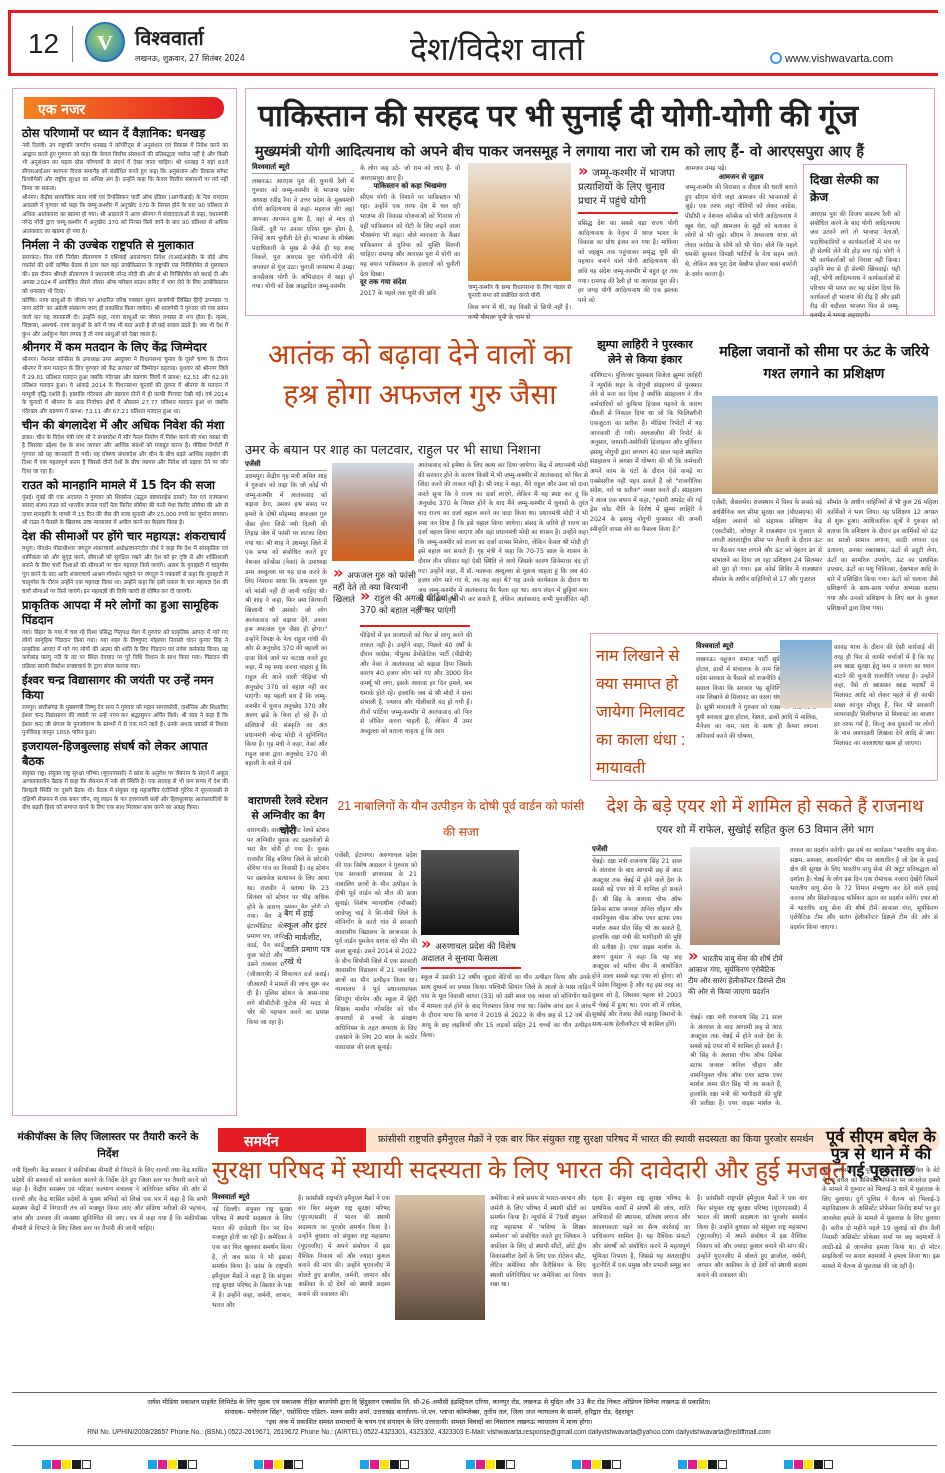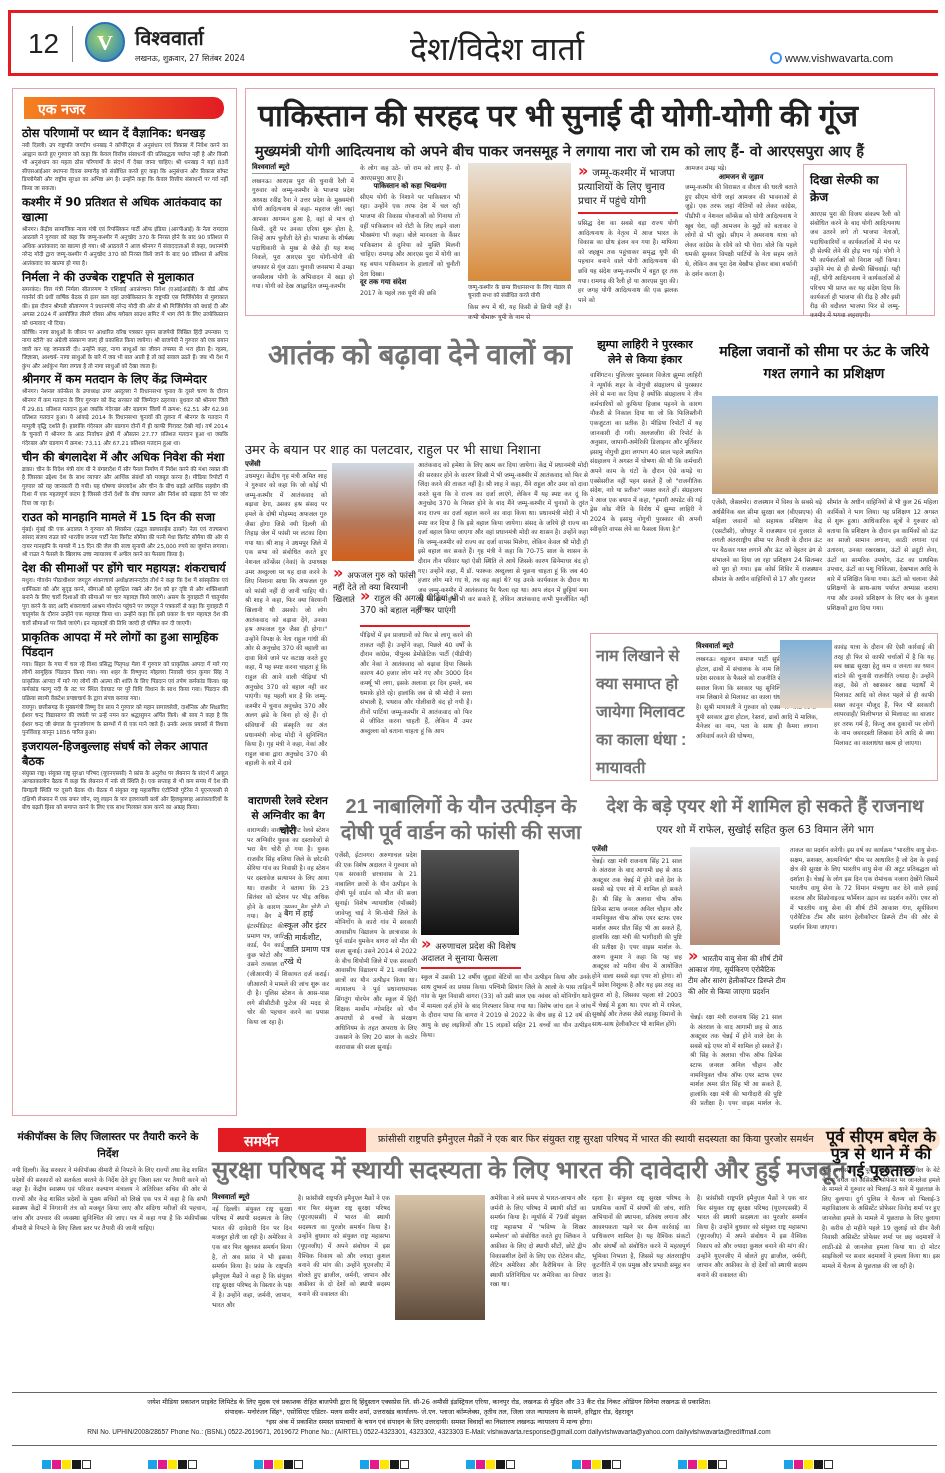--- a/index.html
+++ b/index.html
@@ -25,21 +25,21 @@
 .lh{font-size:11.5px;line-height:15px}
 
 #ybox{left:245px;top:88px;width:690px;height:228px}
 #yh1{left:258px;top:94px;font-size:30px;font-weight:bold;white-space:nowrap;font-family:"Liberation Sans",sans-serif}
 #yh2{left:255px;top:140px;font-size:14.5px;font-weight:bold;white-space:nowrap}
 .img{background:#cbb79e}
 #selfiebox{left:803px;top:164px;width:104px;height:152px;border:1.5px solid #e7a1ab;padding:6px}
 .quote{font-size:10px;line-height:14px;color:#222}
 .quote:before{content:"»";color:#e31b23;font-size:16px;font-weight:bold;margin-right:4px}
 .redrule{height:1.5px;background:#e31b23}
-.big{font-weight:bold;font-family:"Liberation Sans",sans-serif;color:#737373}
+.big{font-weight:normal;font-family:"Liberation Sans",sans-serif;color:#c2410c}
 .sub{font-size:13px;font-weight:normal}
 #footer-line{left:12px;top:1392px;width:925px;height:1px;background:#666}
 #footer-line2{left:12px;top:1445px;width:925px;height:1px;background:#666}
 .foot{font-size:6.5px;text-align:center;width:858px;left:0}
 .reg{display:inline-block;margin:0 28px}
 .reg i{display:inline-block;width:9px;height:9px;margin-right:1px;vertical-align:middle}
 .pill{left:218px;top:1128px;width:722px;height:24px;background:#fde3d0;border-radius:0 12px 12px 0}
 .tag{left:218px;top:1128px;width:148px;height:24px;background:#e31b23;color:#fff;font-size:14px;font-weight:bold;padding:3px 0 0 26px}
 </style>
 </head>
@@ -55,35 +55,35 @@
 <div class="abs" id="brand">विश्ववार्ता</div>
 <div class="abs" id="dateline">लखनऊ,  शुक्रवार, 27 सितंबर 2024</div>
 <div class="abs" id="section">देश/विदेश वार्ता</div>
 <div class="abs" id="web"><i></i><span>www.vishwavarta.com</span></div>
 
 <div class="abs box" id="lbox"></div>
 <div class="abs" id="eknazar">एक नजर</div>
 <div class="abs" style="left:22px;top:124px;width:206px" id="eklist">
     <div class="lh hd" style="margin-top: 2px;">ठोस परिणामों पर ध्यान दें वैज्ञानिक: धनखड़</div>
     <div class="small" style="font-size: 5.6px; line-height: 8.6px;">नयी दिल्ली। उप राष्ट्रपति जगदीप धनखड़ ने कॉर्पोरेट्स से अनुसंधान एवं विकास में निवेश करने का आह्वान करते हुए गुरुवार को कहा कि केवल वित्तीय संसाधनों की प्रतिबद्धता पर्याप्त नहीं है और किसी भी अनुसंधान का महत्व ठोस परिणामों के संदर्भ में देखा जाना चाहिए। श्री धनखड़ ने यहां 83वें सीएसआईआर स्थापना दिवस समारोह को संबोधित करते हुए कहा कि अनुसंधान और विकास सॉफ्ट डिप्लोमेसी और राष्ट्रीय सुरक्षा का अभिन्न अंग है। उन्होंने कहा कि केवल वित्तीय संसाधनों पर गर्व नहीं किया जा सकता।</div>
-    <div class="lh hd" style="margin-top: 2px;">कश्मीर में 90 प्रतिशत से अधिक आतंकवाद का खात्मा</div>
     <div class="small" style="font-size: 5.6px; line-height: 8.6px;">श्रीनगर। केंद्रीय सामाजिक न्याय मंत्री एवं रिपब्लिकन पार्टी ऑफ इंडिया (आरपीआई) के नेता रामदास आठवले ने गुरुवार को कहा कि जम्मू-कश्मीर में अनुच्छेद 370 के निरस्त होने के बाद 90 प्रतिशत से अधिक आतंकवाद का खात्मा हो गया। श्री आठवले ने आज श्रीनगर में संवाददाताओं से कहा, प्रधानमंत्री नरेन्द्र मोदी द्वारा जम्मू-कश्मीर में अनुच्छेद 370 को निरस्त किये जाने के बाद 90 प्रतिशत से अधिक आतंकवाद का खात्मा हो गया है।</div>
     <div class="lh hd" style="margin-top: 2px;">निर्मला ने की उज्बेक राष्ट्रपति से मुलाकात</div>
     <div class="small" style="font-size: 5.6px; line-height: 8.6px;">समरकंद। वित्त मंत्री निर्मला सीतारमण ने एशियाई अवसंरचना निवेश (एआईआईबी) के बोर्ड ऑफ गवर्नर्स की 9वीं वार्षिक बैठक से इतर कल यहां उज्बेकिस्तान के राष्ट्रपति एस मिर्जियोयेव से मुलाकात की। इस दौरान श्रीमती सीतारमण ने प्रधानमंत्री नरेन्द्र मोदी की ओर से श्री मिर्जियोयेव को बधाई दी और अगस्त 2024 में आयोजित तीसरे वॉयस ऑफ ग्लोबल साउथ समिट में भाग लेने के लिए उज्बेकिस्तान को धन्यवाद भी दिया।</div>
     <div class="small" style="font-size: 5.6px; line-height: 8.6px;">कोच्चि। नागा साधुओं के जीवन पर आधारित वरिष्ठ पत्रकार सुमन बाजपेयी लिखित हिंदी उपन्यास 'द नागा स्टोरी' का अंग्रेजी संस्करण जल्द ही प्रकाशित किया जायेगा। श्री बाजपेयी ने गुरुवार को एक बयान जारी कर यह जानकारी दी। उन्होंने कहा, नागा साधुओं का जीवन तपस्या से भरा होता है। रहस्य, जिज्ञासा, आश्चर्य- नागा साधुओं के बारे में जब भी बात आती है तो कई सवाल उठते हैं। जब भी देश में कुंभ और अर्धकुंभ मेला लगता है तो नागा साधुओं को देखा जाता है।</div>
     <div class="lh hd" style="margin-top: 2px;">श्रीनगर में कम मतदान के लिए केंद्र जिम्मेदार</div>
     <div class="small" style="font-size: 5.6px; line-height: 8.6px;">श्रीनगर। नेशनल कॉन्फ्रेंस के उपाध्यक्ष उमर अब्दुल्ला ने विधानसभा चुनाव के दूसरे चरण के दौरान श्रीनगर में कम मतदान के लिए गुरुवार को केंद्र सरकार को जिम्मेदार ठहराया। बुधवार को श्रीनगर जिले में 29.81 प्रतिशत मतदान हुआ जबकि गंदेरबल और बडगाम जिलों में क्रमश: 62.51 और 62.98 प्रतिशत मतदान हुआ। ये आंकड़े 2014 के विधानसभा चुनावों की तुलना में श्रीनगर के मतदान में मामूली वृद्धि दर्शाते हैं। हालांकि गंदेरबल और बडगाम दोनों में ही काफी गिरावट देखी गई। वर्ष 2014 के चुनावों में श्रीनगर के आठ निर्वाचन क्षेत्रों में औसतन 27.77 प्रतिशत मतदान हुआ था जबकि गंदेरबल और बडगाम में क्रमश: 73.11 और 67.21 प्रतिशत मतदान हुआ था।</div>
     <div class="lh hd" style="margin-top: 2px;">चीन की बंगलादेश में और अधिक निवेश की मंशा</div>
     <div class="small" style="font-size: 5.6px; line-height: 8.6px;">ढाका। चीन के विदेश मंत्री वांग यी ने बंगलादेश में सौर पैनल निर्माण में निवेश करने की मंशा व्यक्त की है जिसका उद्देश्य देश के साथ व्यापार और आर्थिक संबंधों को मजबूत करना है। मीडिया रिपोर्टों में गुरुवार को यह जानकारी दी गयी। यह घोषणा बंगलादेश और चीन के बीच बढ़ते आर्थिक सहयोग की दिशा में एक महत्वपूर्ण कदम है जिससे दोनों देशों के बीच व्यापार और निवेश को बढ़ावा देने पर जोर दिया जा रहा है।</div>
     <div class="lh hd" style="margin-top: 2px;">राउत को मानहानि मामले में 15 दिन की सजा</div>
     <div class="small" style="font-size: 5.6px; line-height: 8.6px;">मुंबई। मुंबई की एक अदालत ने गुरुवार को शिवसेना (उद्धव बालासाहेब ठाकरे) नेता एवं राज्यसभा सांसद संजय राउत को भारतीय जनता पार्टी नेता किरीट सोमैया की पत्नी मेधा किरीट सोमैया की ओर से दायर मानहानि के मामले में 15 दिन की जेल की सजा सुनायी और 25,000 रुपये का जुर्माना लगाया। श्री राउत ने फैसले के खिलाफ उच्च न्यायालय में अपील करने का फैसला किया है।</div>
     <div class="lh hd" style="margin-top: 2px;">देश की सीमाओं पर होंगे चार महायज्ञ: शंकराचार्य</div>
     <div class="small" style="font-size: 5.6px; line-height: 8.6px;">मथुरा। गोवर्धन पीठाधीश्वर जगद्गुरु शंकराचार्य अधोक्षजानन्ददेव तीर्थ ने कहा कि देश में सांस्कृतिक एवं धार्मिकता को और सुदृढ़ करने, सीमाओं को सुरक्षित रखने और देश को हर दृष्टि से और शक्तिशाली बनाने के लिए चारों दिशाओं की सीमाओं पर चार महायज्ञ किये जाएंगे। असम के गुवाहाटी में चातुर्मास पूरा करने के बाद आदि शंकराचार्य आश्रम गोवर्धन पहुंचने पर जगद्गुरु ने पत्रकारों से कहा कि गुवाहाटी में चातुर्मास के दौरान उन्होंने एक महायज्ञ किया था। उन्होंने कहा कि इसी प्रकार के चार महायज्ञ देश की चारों सीमाओं पर किये जाएंगे। इन महायज्ञों की तिथि जल्दी ही घोषित कर दी जाएगी।</div>
     <div class="lh hd" style="margin-top: 2px;">प्राकृतिक आपदा में मरे लोगों का हुआ सामूहिक पिंडदान</div>
     <div class="small" style="font-size: 5.6px; line-height: 8.6px;">गया। बिहार के गया में चल रहे विश्व प्रसिद्ध पितृपक्ष मेला में गुरुवार को प्राकृतिक आपदा में मारे गए लोगों सामूहिक पिंडदान किया गया। गया शहर के विष्णुपद मोहल्ला निवासी चंदन कुमार सिंह ने प्राकृतिक आपदा में मारे गए लोगों की आत्मा की शांति के लिए पिंडदान एवं तर्पण कर्मकांड किया। यह कर्मकांड फल्गु नदी के तट पर स्थित देवघाट पर पूरे विधि विधान के साथ किया गया। पिंडदान की प्रक्रिया स्वामी वेंकटेश प्रपन्नाचार्य के द्वारा संपन्न कराया गया।</div>
+    <div class="lh hd" style="margin-top: 2px;">ईश्वर चन्द्र विद्यासागर की जयंती पर उन्हें नमन किया</div>
     <div class="small" style="font-size: 5.6px; line-height: 8.6px;">रायपुर। छत्तीसगढ़ के मुख्यमंत्री विष्णु देव साय ने गुरुवार को महान समाजसेवी, दार्शनिक और शिक्षाविद ईश्वर चन्द्र विद्यासागर की जयंती पर उन्हें नमन कर श्रद्धासुमन अर्पित किये। श्री साय ने कहा है कि ईश्वर चन्द्र जी बंगाल के पुनर्जागरण के स्तम्भों में से एक माने जाते हैं। उनके अथक प्रयासों से विधवा पुनर्विवाह कानून 1856 पारित हुआ।</div>
     <div class="lh hd" style="margin-top: 2px;">इजरायल-हिजबुल्लाह संघर्ष को लेकर आपात बैठक</div>
     <div class="small" style="font-size: 5.6px; line-height: 8.6px;">संयुक्त राष्ट्र। संयुक्त राष्ट्र सुरक्षा परिषद (यूएनएससी) ने फ्रांस के अनुरोध पर लेबनान के संदर्भ में आहूत आपातकालीन बैठक में कहा कि लेबनान में नर्क सी स्थिति है। एक सप्ताह से भी कम समय में देश की बिगड़ती स्थिति पर दूसरी बैठक थी। बैठक में संयुक्त राष्ट्र महासचिव एंटोनियो गुटेरेस ने यूएनएससी से दक्षिणी लेबनान में एक बफर जोन, ब्लू लाइन के पार इजरायली बलों और हिजबुल्लाह आतंकवादियों के बीच बढ़ती हिंसा को समाप्त करने के लिए एक साथ मिलकर काम करने का आग्रह किया।</div>
   </div>
 
 <div class="abs box" id="ybox"></div>
 <div class="abs" id="yh1">पाकिस्तान की सरहद पर भी सुनाई दी योगी-योगी की गूंज</div>
 <div class="abs" id="yh2">मुख्यमंत्री योगी आदित्यनाथ को अपने बीच पाकर जनसमूह ने लगाया नारा जो राम को लाए हैं- वो आरएसपुरा आए हैं</div>
 <div class="abs small" style="left:252px;top:163px;width:102px">
   <div class="hd" style="font-size:7px;border-bottom:1px solid #999;margin-bottom:2px">विश्ववार्ता ब्यूरो</div>
@@ -107,20 +107,21 @@
   <div class="hd" style="font-size:7px;text-align:center">आमजन से जुड़ाव</div>
   <div>जम्मू-कश्मीर की विरासत व वीरता की धरती बताते हुए सीएम योगी जहां आमजन की भावनाओं से जुड़े। एक तरफ जहां नीतियों को लेकर कांग्रेस, पीडीपी व नेशनल कॉन्फ्रेंस को योगी आदित्यनाथ ने खूब घेरा, वहीं आमजन के मुद्दों को बताकर वे लोगों से भी जुड़े। सीएम ने अमरनाथ यात्रा को लेकर कांग्रेस के रवैये को भी घेरा। बोले कि पहले धमकी सुनकर विपक्षी पार्टियों के नेता सहम जाते थे, लेकिन अब पूरा देश बेखौफ होकर बाबा बर्फानी के दर्शन करता है।</div>
 </div>
 <div class="abs" id="selfiebox">
   <div class="hd" style="font-size:12px">दिखा सेल्फी का क्रेज</div>
   <div class="small" style="font-size:6.2px;line-height:9.2px;margin-top:4px">आरएस पुरा की विजय संकल्प रैली को संबोधित करने के बाद योगी आदित्यनाथ जब उतरने लगे तो भाजपा नेताओं, पदाधिकारियों व कार्यकर्ताओं में मंच पर ही सेल्फी लेने की होड़ मच गई। योगी ने भी कार्यकर्ताओं को निराश नहीं किया। उन्होंने मंच से ही सेल्फी खिंचवाई। यही नहीं, योगी आदित्यनाथ ने कार्यकर्ताओं से परिचय भी प्राप्त कर यह संदेश दिया कि कार्यकर्ता ही भाजपा की रीढ़ है और इसी रीढ़ की बदौलत भाजपा फिर से जम्मू-कश्मीर में भगवा लहराएगी।</div>
 </div>
 
 <div class="abs big" style="left:250px;top:335px;width:340px;text-align:center;font-size:28px;line-height:40px">
   <div>आतंक को बढ़ावा देने वालों का</div>
+  <div>हश्र होगा अफजल गुरु जैसा</div>
 </div>
 <div class="abs sub" style="left:245px;top:440px;font-size:13px;white-space:nowrap">उमर के बयान पर शाह का पलटवार, राहुल पर भी साधा निशाना</div>
 <div class="abs small" style="left:245px;top:460px;width:82px">
   <div class="hd" style="font-size:7px;border-bottom:1px solid #999">एजेंसी</div>
   <div style="height:320px;overflow:hidden">उधमपुर। केंद्रीय गृह मंत्री अमित शाह ने गुरुवार को कहा कि जो कोई भी जम्मू-कश्मीर में आतंकवाद को बढ़ावा देगा, उसका हश्र संसद पर हमले के दोषी मोहम्मद अफजल गुरु जैसा होगा जिसे नयी दिल्ली की तिहाड़ जेल में फांसी पर लटका दिया गया था। श्री शाह ने उधमपुर जिले में एक सभा को संबोधित करते हुए नेशनल कॉन्फ्रेंस (नेकां) के उपाध्यक्ष उमर अब्दुल्ला पर यह दावा करने के लिए निशाना साधा कि अफजल गुरु को फांसी नहीं दी जानी चाहिए थी। श्री शाह ने कहा, फिर क्या बिरयानी खिलानी थी उसको। जो लोग आतंकवाद को बढ़ावा देंगे, उनका हश्र अफजल गुरु जैसा ही होगा।" उन्होंने विपक्ष के नेता राहुल गांधी की ओर से अनुच्छेद 370 की बहाली का दावा किये जाने पर कटाक्ष करते हुए कहा, मैं यह स्पष्ट करना चाहता हूं कि राहुल की आने वाली पीढ़ियां भी अनुच्छेद 370 को बहाल नहीं कर पाएंगी। यह पहली बार है कि जम्मू-कश्मीर में चुनाव अनुच्छेद 370 और अलग झंडे के बिना हो रहे हैं। दो संविधानों की संस्कृति का अंत प्रधानमंत्री नरेन्द्र मोदी ने सुनिश्चित किया है। गृह मंत्री ने कहा, नेकां और राहुल बाबा द्वारा अनुच्छेद 370 की बहाली के बारे में दावे</div>
 </div>
 <div class="abs img" style="left:332px;top:463px;width:82px;height:98px;background:linear-gradient(#cfd9e4,#b57a5d 60%,#d35f1a)"></div>
 <div class="abs quote" style="left:333px;top:567px;width:85px;font-size:8.5px;line-height:12px">अफजल गुरु को फांसी नहीं देते तो क्या बिरयानी खिलाते</div>
 <div class="abs quote" style="left:360px;top:590px;width:110px;font-size:8.5px;line-height:12px">राहुल की अगली पीढ़ियां भी 370 को बहाल नहीं कर पाएंगी</div>
 <div class="abs redrule" style="left:360px;top:625px;width:110px"></div>
@@ -141,21 +142,21 @@
   <div class="hd" style="font-size:7px;border-bottom:1px solid #999">विश्ववार्ता ब्यूरो</div>
 </div>
 <div class="abs small" style="left:696px;top:654px;width:122px;height:124px;overflow:hidden">लखनऊ। बहुजन समाज पार्टी सुप्रीमो मायावती ने होटल, ढाबों में संचालक के नाम लिखे जाने के उत्तर प्रदेश सरकार के फैसले को राजनीति से प्रेरित बताते हुये सवाल किया कि सरकार यह सुनिश्चित करे कि क्या नाम लिखाने से मिलावट का काला धंधा खत्म हो सकता है। सुश्री मायावती ने गुरुवार को एक्स पर पोस्ट किया- यूपी सरकार द्वारा होटल, रेस्तरां, ढाबों आदि में मालिक, मैनेजर का नाम, पता के साथ ही कैमरा लगाना अनिवार्य करने की घोषणा,</div>
 <div class="abs img" style="left:780px;top:640px;width:52px;height:68px;background:linear-gradient(#7fb0d9,#e8d6c4)"></div>
 <div class="abs small" style="left:834px;top:642px;width:100px;height:136px;overflow:hidden">कावंड़ यात्रा के दौरान की ऐसी कार्रवाई की तरह ही फिर से काफी चर्चाओं में है कि यह सब खाद्य सुरक्षा हेतु कम व जनता का ध्यान बांटने की चुनावी राजनीति ज्यादा है। उन्होंने कहा, वैसे तो खासकर खाद्य पदार्थों में मिलावट आदि को लेकर पहले से ही काफी सख्त कानून मौजूद हैं, फिर भी सरकारी लापरवाही/ मिलीभगत से मिलावट का बाजार हर तरफ गर्म है, किन्तु अब दुकानों पर लोगों के नाम जबरदस्ती लिखवा देने आदि से क्या मिलावट का कालाधंधा खत्म हो जाएगा।</div>
 
 <div class="abs hd" style="left:247px;top:793px;width:82px;text-align:center;font-size:10.5px;line-height:15px">वाराणसी रेलवे स्टेशन से अग्निवीर का बैग चोरी</div>
 <div class="abs small" style="left:247px;top:825px;width:82px;height:285px;overflow:hidden">वाराणसी। वाराणसी कैंट रेलवे स्टेशन पर अग्निवीर युवक का दस्तावेजों से भरा बैग चोरी हो गया है। युवक राजवीर सिंह बलिया जिले के छोटकी सेरिया गांव का निवासी है। वह स्टेशन पर दस्तावेज सत्यापन के लिए आया था। राजवीर ने बताया कि 23 सितंबर को स्टेशन पर भीड़ अधिक होने के कारण उसका बैग चोरी हो गया। बैग में हाई स्कूल और इंटरमीडिएट की मार्कशीट, निवास प्रमाण पत्र, जाति प्रमाण पत्र, आधार कार्ड, पैन कार्ड, पुलिस दस्तावेज, कुछ फोटो और नकदी रखे हुए थे। उसने तत्काल राजकीय रेलवे पुलिस (जीआरपी) में शिकायत दर्ज कराई। जीआरपी ने मामले की जांच शुरू कर दी है। पुलिस स्टेशन के आस-पास लगे सीसीटीवी फुटेज की मदद से चोर की पहचान करने का प्रयास किया जा रहा है।</div>
 <div class="abs" style="left:284px;top:908px;width:46px;background:#fff;font-size:8px;line-height:12px;color:#222">बैग में हाई स्कूल और इंटर की मार्कशीट, जाति प्रमाण पत्र रखे थे</div>
 
-<div class="abs big" style="left:335px;top:793px;width:252px;text-align:center;font-size:20px;line-height:26px">21 नाबालिगों के यौन उत्पीड़न के दोषी पूर्व वार्डन को फांसी की सजा</div>
+<div class="abs big" style="left:335px;top:793px;width:252px;text-align:center;font-size:12px;line-height:26px">21 नाबालिगों के यौन उत्पीड़न के दोषी पूर्व वार्डन को फांसी की सजा</div>
 <div class="abs small" style="left:335px;top:850px;width:82px;height:260px;overflow:hidden">एजेंसी, ईटानगर। अरुणाचल प्रदेश की एक विशेष अदालत ने गुरुवार को एक सरकारी छात्रावास के 21 नाबालिग छात्रों के यौन उत्पीड़न के दोषी पूर्व वार्डन को मौत की सजा सुनाई। विशेष न्यायाधीश (पॉक्सो) जावेप्लू चाई ने शि-योमी जिले के मोनिगोंग के कारो गांव में सरकारी आवासीय विद्यालय के छात्रावास के पूर्व वार्डन युमकेन बागरा को मौत की सजा सुनाई। उसने 2014 से 2022 के बीच शियोमी जिले में एक सरकारी आवासीय विद्यालय में 21 नाबालिग छात्रों का यौन उत्पीड़न किया था। न्यायालय ने पूर्व प्रधानाध्यापक सिंगतुंग योरपेन और स्कूल में हिंदी शिक्षक मार्बोम न्गोमदिर को यौन अपराधों से बच्चों के संरक्षण अधिनियम के तहत अपराध के लिए उकसाने के लिए 20 साल के कठोर कारावास की सजा सुनाई।</div>
 <div class="abs img" style="left:421px;top:850px;width:98px;height:85px;background:linear-gradient(#555,#111)"></div>
 <div class="abs quote" style="left:421px;top:938px;width:100px;font-size:8.5px;line-height:12px">अरुणाचल प्रदेश की विशेष अदालत ने सुनाया फैसला</div>
 <div class="abs redrule" style="left:421px;top:967px;width:100px"></div>
 <div class="abs small" style="left:421px;top:972px;width:170px;height:138px;overflow:hidden">स्कूल में उसकी 12 वर्षीय जुड़वां बेटियों का यौन उत्पीड़न किया और उनके साथ दुष्कर्म का प्रयास किया। पश्चिमी सियांग जिले के आलो के पास ताड़िन गांव के मूल निवासी बागरा (33) को उसी साल एक नवंबर को मोनिगोंग थाने में मामला दर्ज होने के बाद गिरफ्तार किया गया था। विशेष जांच दल ने जांच के दौरान पाया कि बागरा ने 2019 से 2022 के बीच छह से 12 वर्ष की आयु के छह लड़कियों और 15 लड़कों सहित 21 बच्चों का यौन उत्पीड़न किया।</div>
 
 <div class="abs big" style="left:592px;top:793px;width:346px;text-align:center;font-size:18px">देश के बड़े एयर शो में शामिल हो सकते हैं राजनाथ</div>
 <div class="abs" style="left:592px;top:822px;width:346px;text-align:center;font-size:10.5px">एयर शो में राफेल, सुखोई सहित कुल 63 विमान लेंगे भाग</div>
 <div class="abs small" style="left:592px;top:845px;width:90px">
   <div class="hd" style="font-size:7px;border-bottom:1px solid #999">एजेंसी</div>

